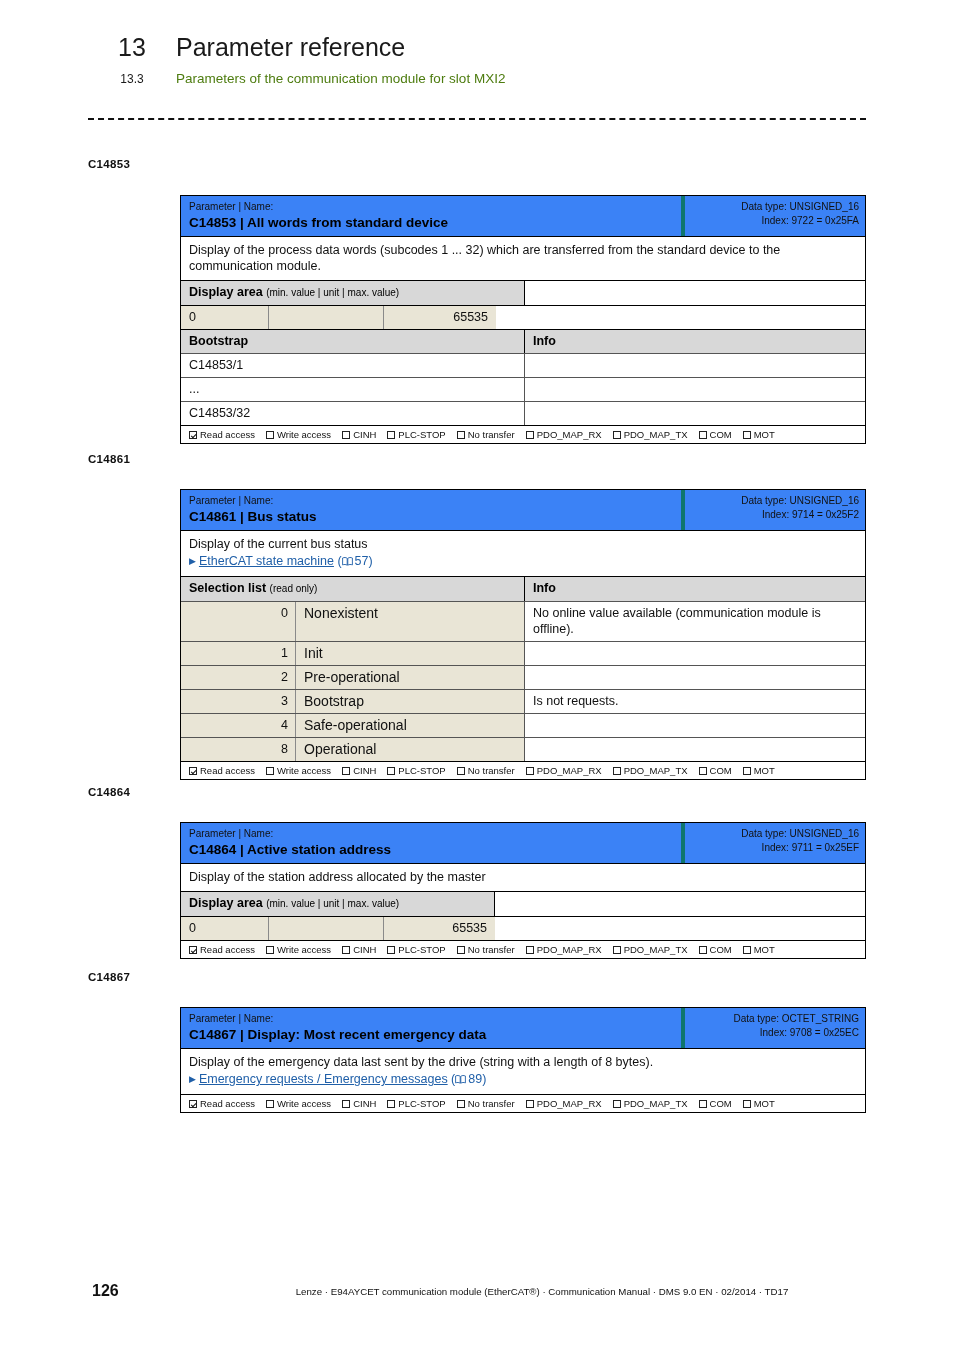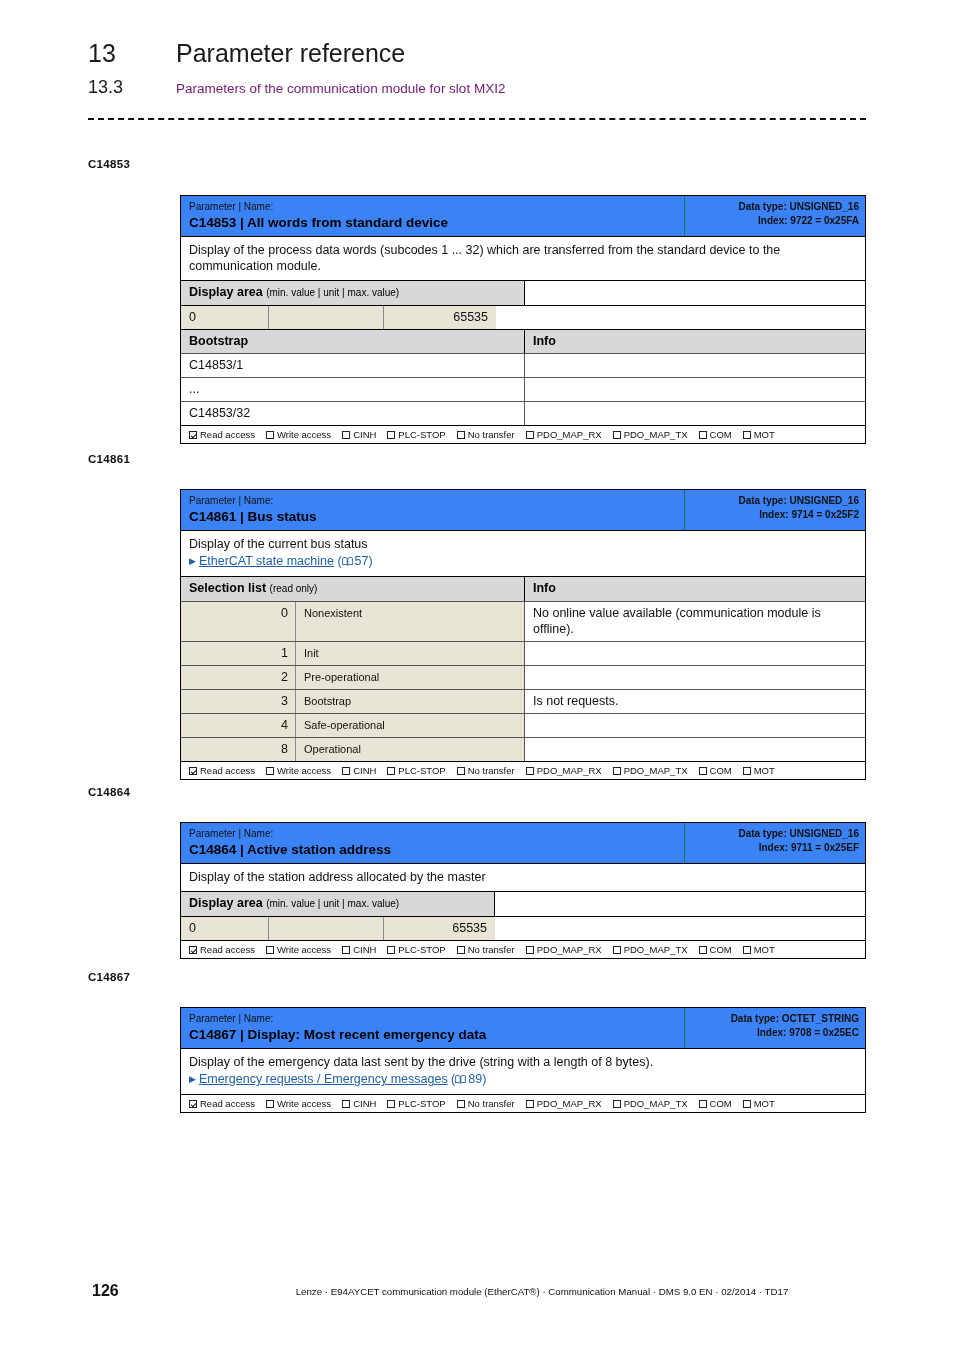--- a/index.html
+++ b/index.html
@@ -8,33 +8,33 @@
   }
   body {
     width: 954px; height: 1350px;
     position: relative;
     font-family: "Liberation Sans", sans-serif;
     color: #000000;
     -webkit-font-smoothing: antialiased;
   }
 
   
-  .page-header { position: absolute; left: 88px; top: 39px; width: 790px; }
+  .page-header { position: absolute; left: 88px; top: 33px; width: 790px; text-align: center; }
   .chap-row { display: flex; align-items: baseline; }
   .chap-num {
     font-size: 25px; font-weight: 400; color: #1a1a1a;
     width: 88px; flex: 0 0 88px; letter-spacing: .2px;
   }
   .chap-title { font-size: 25px; font-weight: 400; color: #1a1a1a; }
   .sect-row { display: flex; align-items: baseline; margin-top: 9px; }
   .sect-num {
-    font-size: 18px; color: #1a1a1a;
+    font-size: 12px; color: #1a1a1a;
     width: 88px; flex: 0 0 88px;
   }
-  .sect-title { font-size: 13.5px; color: #701a75; }
+  .sect-title { font-size: 13.5px; color: #4d7c0f; }
 
   .rule {
     position: absolute; left: 88px; top: 118px; width: 778px; height: 0;
     border-top: 2px dashed #111;
   }
 
   
   .margin-label {
     position: absolute; left: 88px;
     font-size: 11.5px; font-weight: bold; color: #111;
@@ -51,23 +51,23 @@
 
   
   .titleband { background: #3b82f6; border-bottom: 1px solid #000; display: flex; }
   .titleband .left { flex: 1 1 auto; padding: 4px 8px 5px 8px; min-width: 0; }
   .titleband .pname-small { font-size: 10px; line-height: 13px; color: #111; }
   .titleband .pname-big {
     font-size: 13.5px; font-weight: bold; line-height: 17px; color: #000;
     margin-top: 1px;
   }
   .titleband .right {
-    flex: 0 0 168px; border-left: 1px solid #0f766e;
+    flex: 0 0 168px; border-left: 4px solid #0f766e;
     padding: 4px 6px 5px 6px; text-align: right;
-    font-size: 10px; line-height: 13.5px; color: #111; font-weight: bold;
+    font-size: 10px; line-height: 13.5px; color: #111;
   }
 
   
   .descblock {
     padding: 5px 8px 6px 8px;
     font-size: 12.5px; line-height: 16px; color: #111;
     background: #fff;
   }
   .descblock .line2 { margin-top: 1px; }
 
@@ -131,21 +131,21 @@
     flex: 0 0 115px; box-sizing: border-box;
     background: #e9e5d6; text-align: right;
     padding: 3px 7px 4px 8px;
     font-size: 12.5px; line-height: 16px; color: #111;
     border-right: 1px solid #8a8a8a;
   }
   .selrow .slab {
     flex: 0 0 229px; box-sizing: border-box;
     background: #e9e5d6;
     padding: 3px 8px 4px 8px;
-    font-size: 11px; line-height: 16px; color: #111;
+    font-size: 14px; line-height: 16px; color: #111;
     border-right: 1px solid #555;
   }
   .selrow .sinfo {
     flex: 1 1 auto; background: #fff;
     padding: 3px 8px 4px 8px;
     font-size: 12.5px; line-height: 16px; color: #111;
   }
 
   
   .accessrow {

